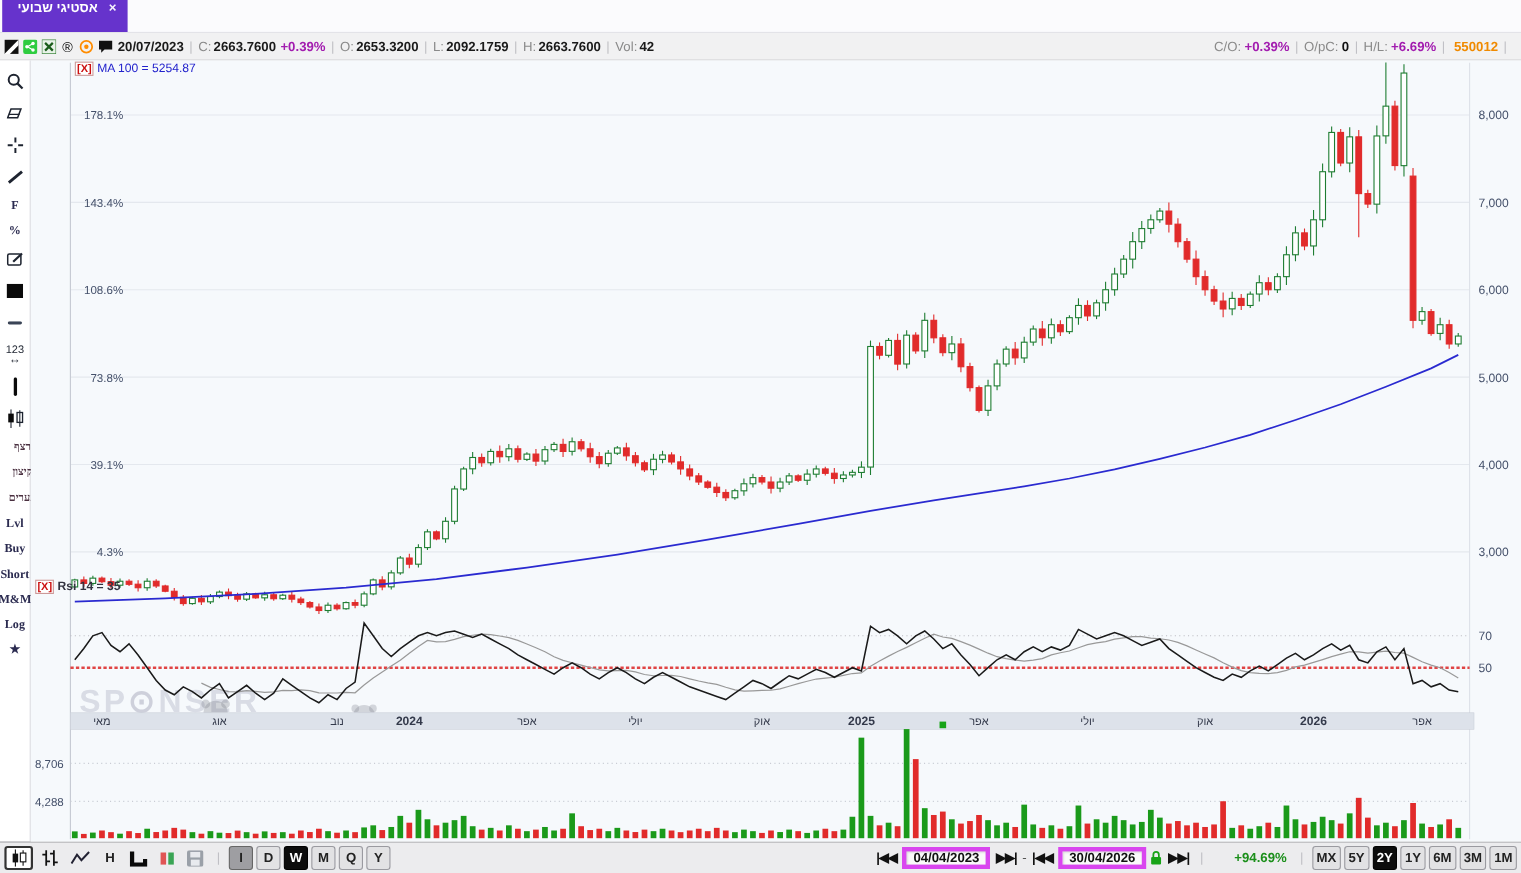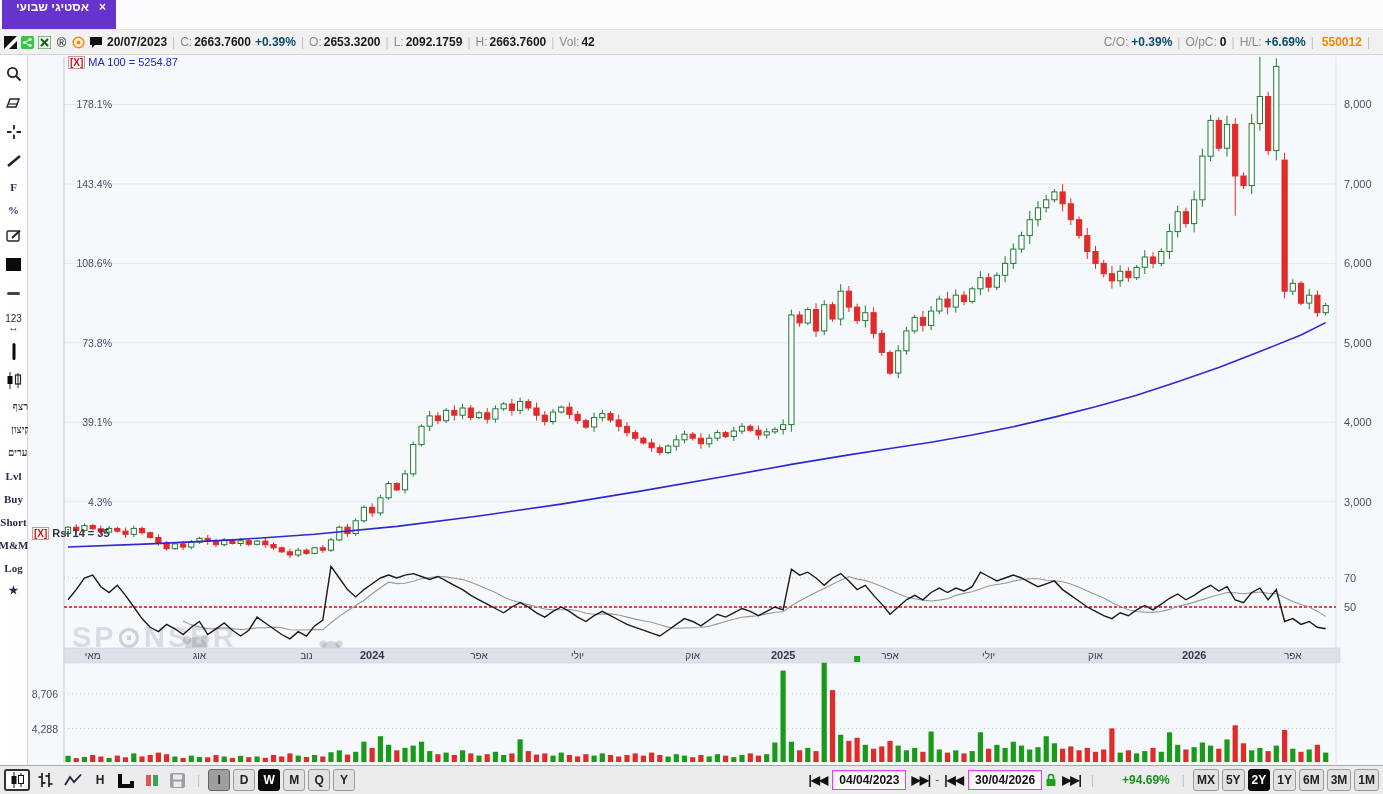--- a/index.html
+++ b/index.html
@@ -15,21 +15,21 @@
 
   
   #info-bar { height:25px; background:#f1f1f2; border-bottom:1px solid #d5d5d8; display:flex; align-items:center;
               padding:0 8px 0 3px; font-size:12px; color:#888; white-space:nowrap; }
   #info-icons { display:flex; align-items:center; gap:2px; margin-right:4px; }
   .tb-ico { width:15px; height:15px; display:flex; align-items:center; justify-content:center; font-size:12px; }
   #info-fields, #info-right { display:flex; align-items:center; }
   #info-fields b, #info-right b { color:#1a1a1a; font-weight:bold; }
   .lab { color:#8a8a8a; margin-right:2px; }
   .sep { color:#c0c0c5; margin:0 5px; }
-  .pos { color:#0c4a6e; font-weight:bold; margin-left:4px; }
+  .pos { color:#a21caf; font-weight:bold; margin-left:4px; }
   .orange { color:#f08a00; font-weight:bold; }
   .spacer { flex:1; }
 
   
   #main { height:710px; display:flex; }
   #sidebar { width:28px; background:#ffffff; border-right:1px solid #d8d8dc; display:flex; flex-direction:column;
              align-items:center; padding-top:4px; }
   .sb-item { width:28px; display:flex; align-items:center; justify-content:center; color:#1e2430; cursor:pointer; }
   .sb-ic { height:29px; }
   .sb-tx { height:23px; font-family:"Liberation Serif",serif; font-weight:bold; font-size:11px; color:#2b2b50; }
@@ -44,21 +44,21 @@
   
   #bottom-bar { height:29px; background:#ececee; border-top:1px solid #a8a8ac; display:flex; align-items:center;
                 padding:0 4px; gap:3px; font-size:12px; }
   .bb-btn { height:22px; min-width:22px; padding:0 3px; display:flex; align-items:center; justify-content:center;
             border:1px solid #9a9aa0; background:#e2e2e4; border-radius:3px; font-weight:bold; font-size:12px; color:#222;
             cursor:pointer; }
   .bb-flat { border-color:transparent; background:transparent; }
   .bb-sel { background:#0c0c0c; color:#fff; border-color:#000; }
   .bb-first { background:#fff; border:2px solid #333; }
   .bb-gray { background:#9e9ea2; border-color:#666; }
-  .datebox { height:20px; display:flex; align-items:center; padding:0 6px; background:#fafafa; border:1px solid #d946ef;
+  .datebox { height:20px; display:flex; align-items:center; padding:0 6px; background:#fafafa; border:4px solid #d946ef;
              box-shadow:inset 1px 1px 2px rgba(0,0,0,.15); font-weight:bold; color:#111; }
   .navg { font-weight:bold; color:#111; letter-spacing:-1px; cursor:pointer; padding:0 2px; }
   .chg { color:#1b8f1b; font-weight:bold; padding:0 4px;margin-left:16px; }
   .right-group { margin-left:auto; display:flex; align-items:center; gap:3px; }
 </style>
 </head>
 <body>
 
 <div id="app">
 

